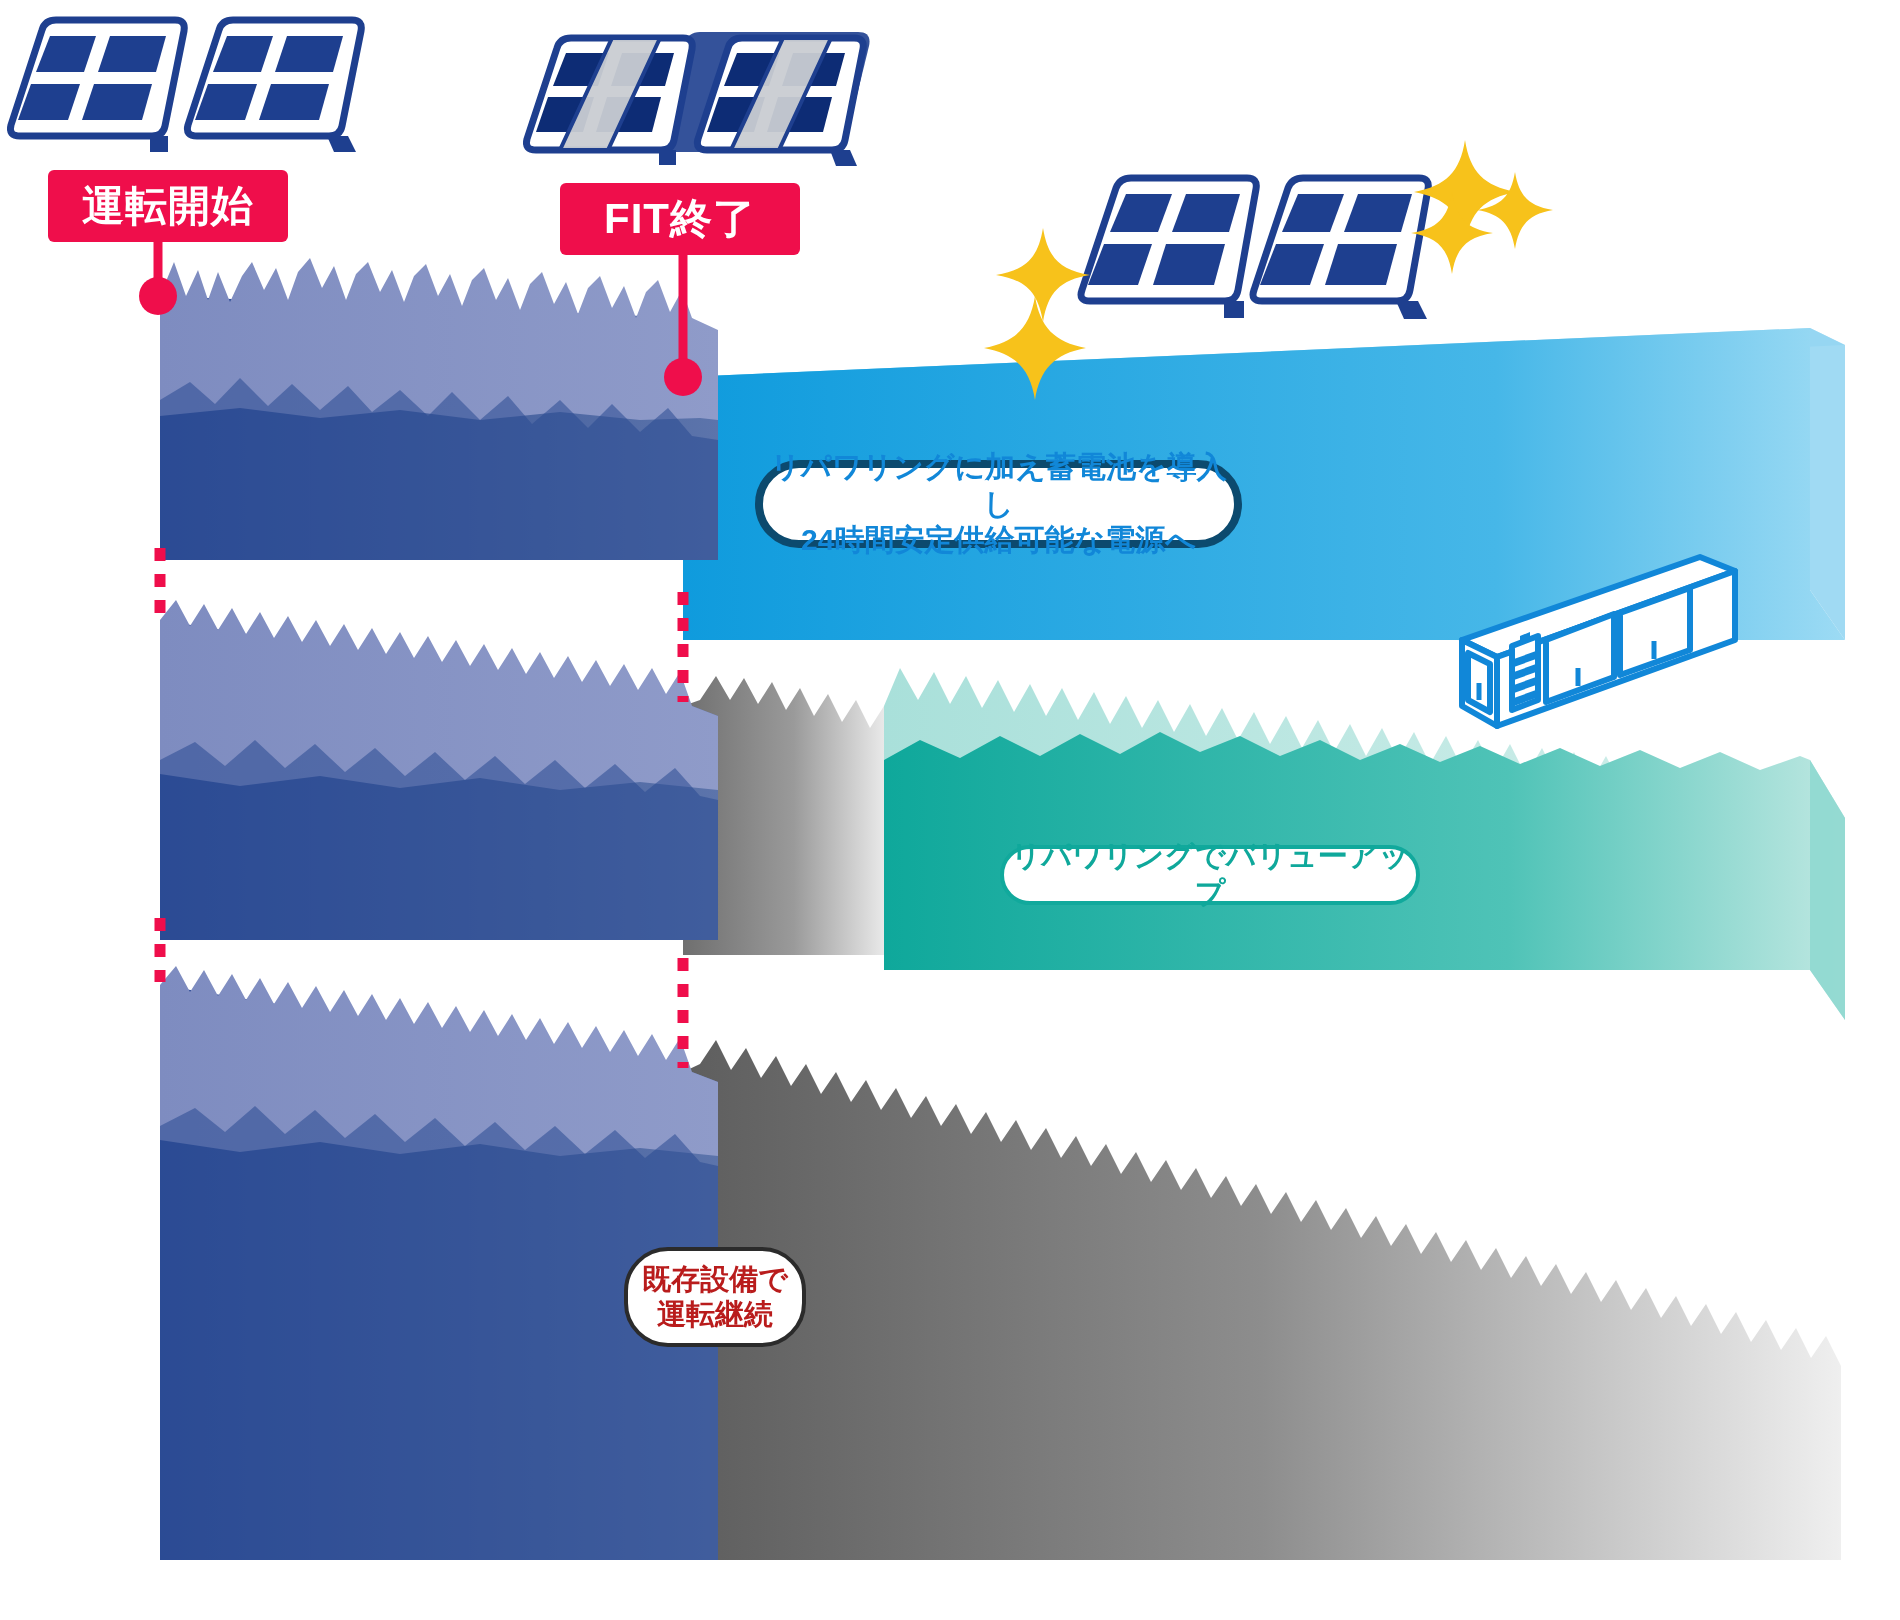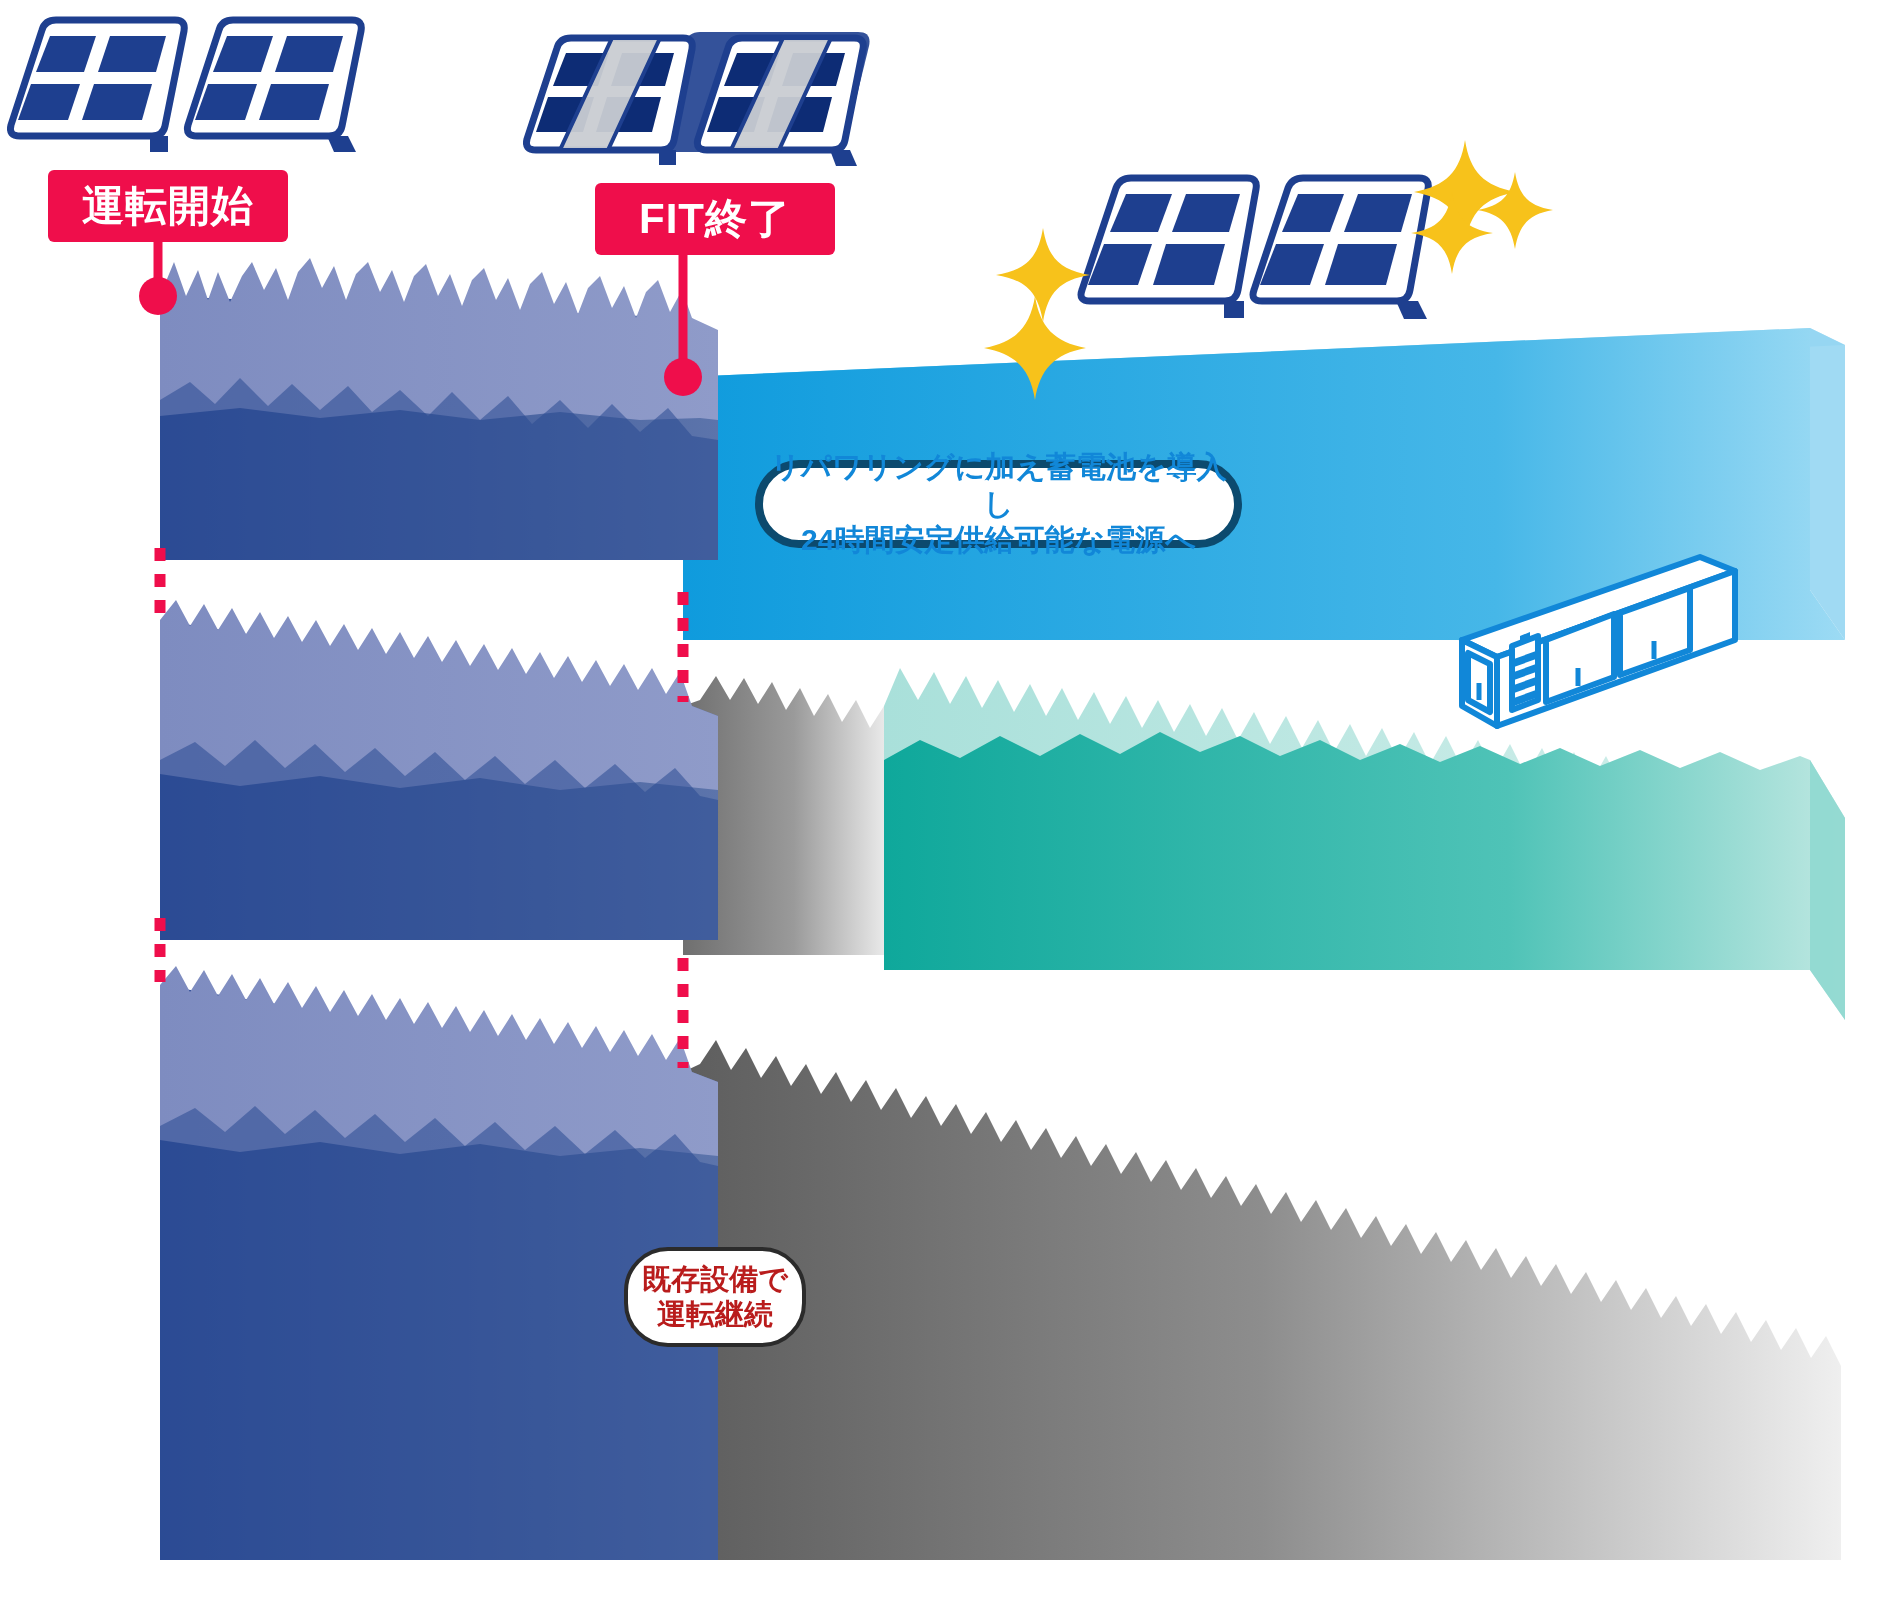--- a/index.html
+++ b/index.html
@@ -16,21 +16,21 @@
     position:absolute;
     background:#ef0e4b;
     color:#ffffff;
     font-weight:bold;
     display:flex;align-items:center;justify-content:center;
     border-radius:6px;
     letter-spacing:1px;
     white-space:nowrap;
   }
   #flag-start{left:48px;top:170px;width:240px;height:72px;font-size:42px;}
-  #flag-fit{left:595px;top:183px;width:240px;height:72px;font-size:42px;}
+  #flag-fit{left:560px;top:183px;width:240px;height:72px;font-size:42px;}
 
   
   .callout{
     position:absolute;
     background:#ffffff;
     display:flex;align-items:center;justify-content:center;
     text-align:center;
     font-weight:bold;
     line-height:1.22;
     white-space:pre-line;
@@ -333,17 +333,18 @@
     </g>
   </svg>
 
   <div class="flag" id="flag-start">運転開始</div>
 
   <div class="flag" id="flag-fit">FIT終了</div>
 
   <div class="callout" id="callout-battery">リパワリングに加え蓄電池を導入し
 24時間安定供給可能な電源へ</div>
 
+  <div class="callout" id="callout-repower">リパワリングでバリューアップ</div>
 
   <div class="callout" id="callout-existing">既存設備で
 運転継続</div>
 
 </div>
 
 </body></html>

